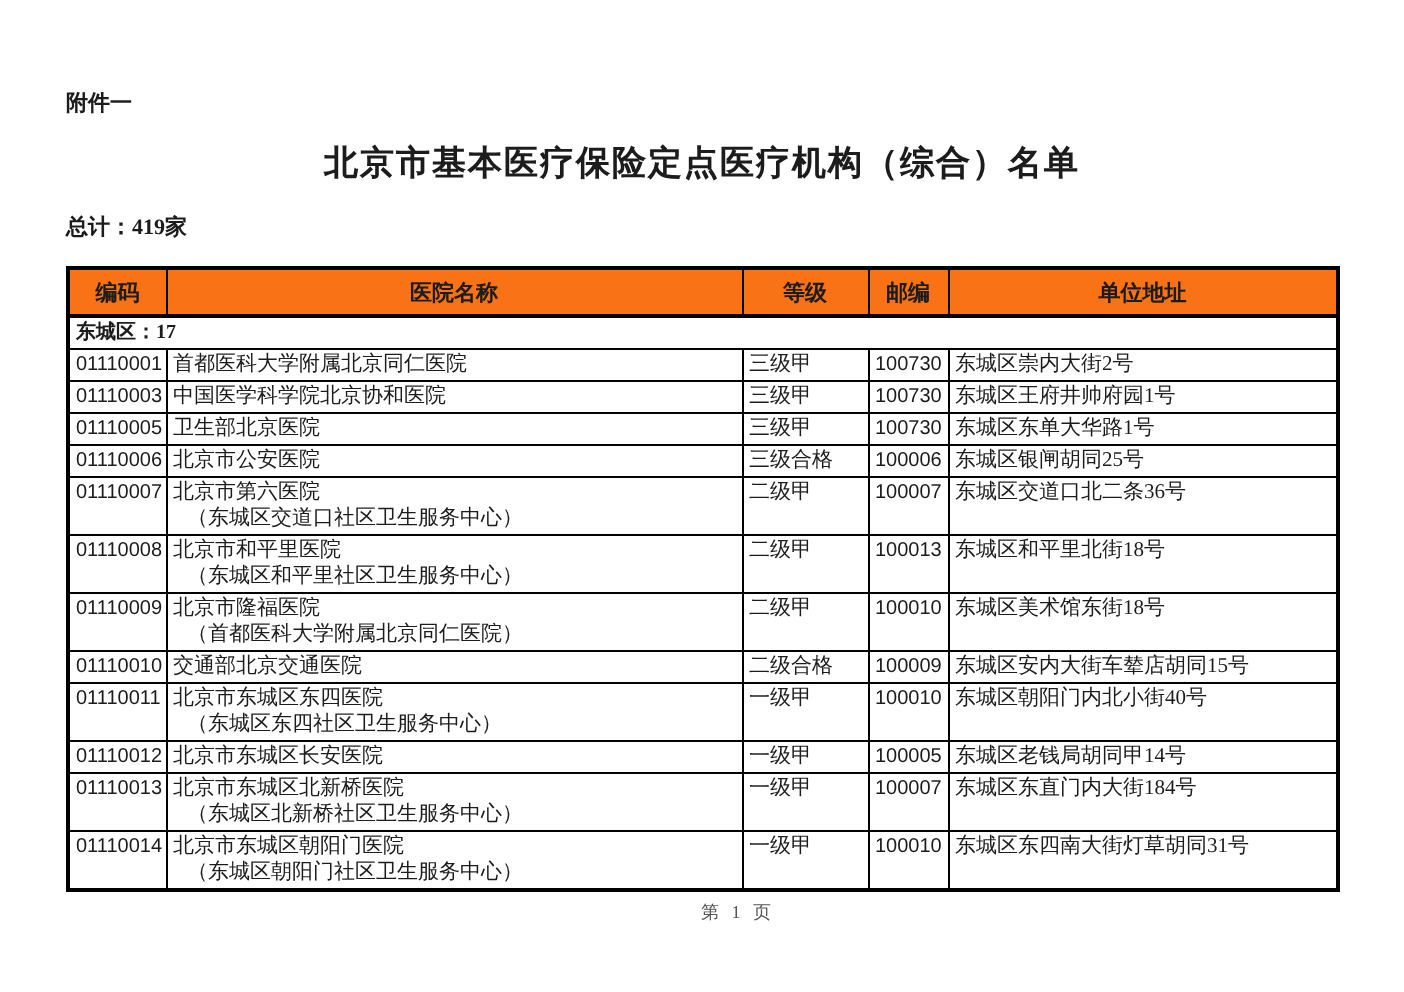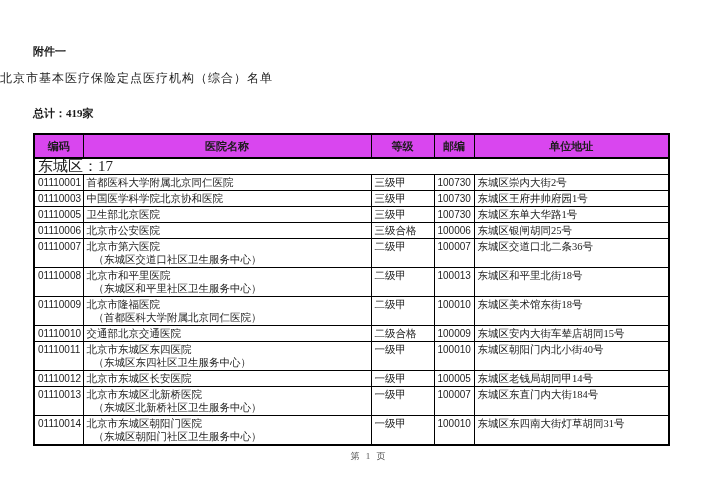--- a/index.html
+++ b/index.html
@@ -10,52 +10,52 @@
     color:#1c1c1c;
     font-family:"Liberation Serif", serif;
     overflow:hidden;
   }
   .attachment {
     position:absolute; left:33px; top:44px;
     font-weight:bold; font-size:11px;
   }
   .doc-title {
     position:absolute; left:0; right:0; top:70px;
-    font-weight:normal; font-size:12px;
+    text-align:center; font-weight:bold; font-size:17px;
     letter-spacing:1px;
   }
   .total-label {
     position:absolute; left:33px; top:106px;
     font-weight:bold; font-size:11px;
   }
   table.hospital-table {
     position:absolute; left:33px; top:133px;
     width:635px;
     border-collapse:collapse;
     table-layout:fixed;
     border:2px solid #000;
   }
   th, td { border:1px solid #000; }
   thead th {
     border-bottom:2px solid #000;
-    background:#d946ef;
+    background:#f97316;
     font-size:11px; font-weight:bold;
     height:24px; text-align:center;
     vertical-align:middle;
   }
   tbody td {
     font-size:10.5px;
     line-height:13px;
     padding:1px 3px;
     vertical-align:top;
   }
   tr.region-row td {
-    font-weight:normal;
+    font-weight:bold;
     height:15px;
-    font-size:15px;
+    font-size:10px;
   }
   td.cell-code, td.cell-post {
     font-family:"Liberation Sans", sans-serif;
     font-size:10px;
     text-align:center;
   }
   td.cell-name .subname { padding-left:7px; }
   tr.row-single td { height:15px; }
   tr.row-double td { height:29px; }
   .page-footer {

